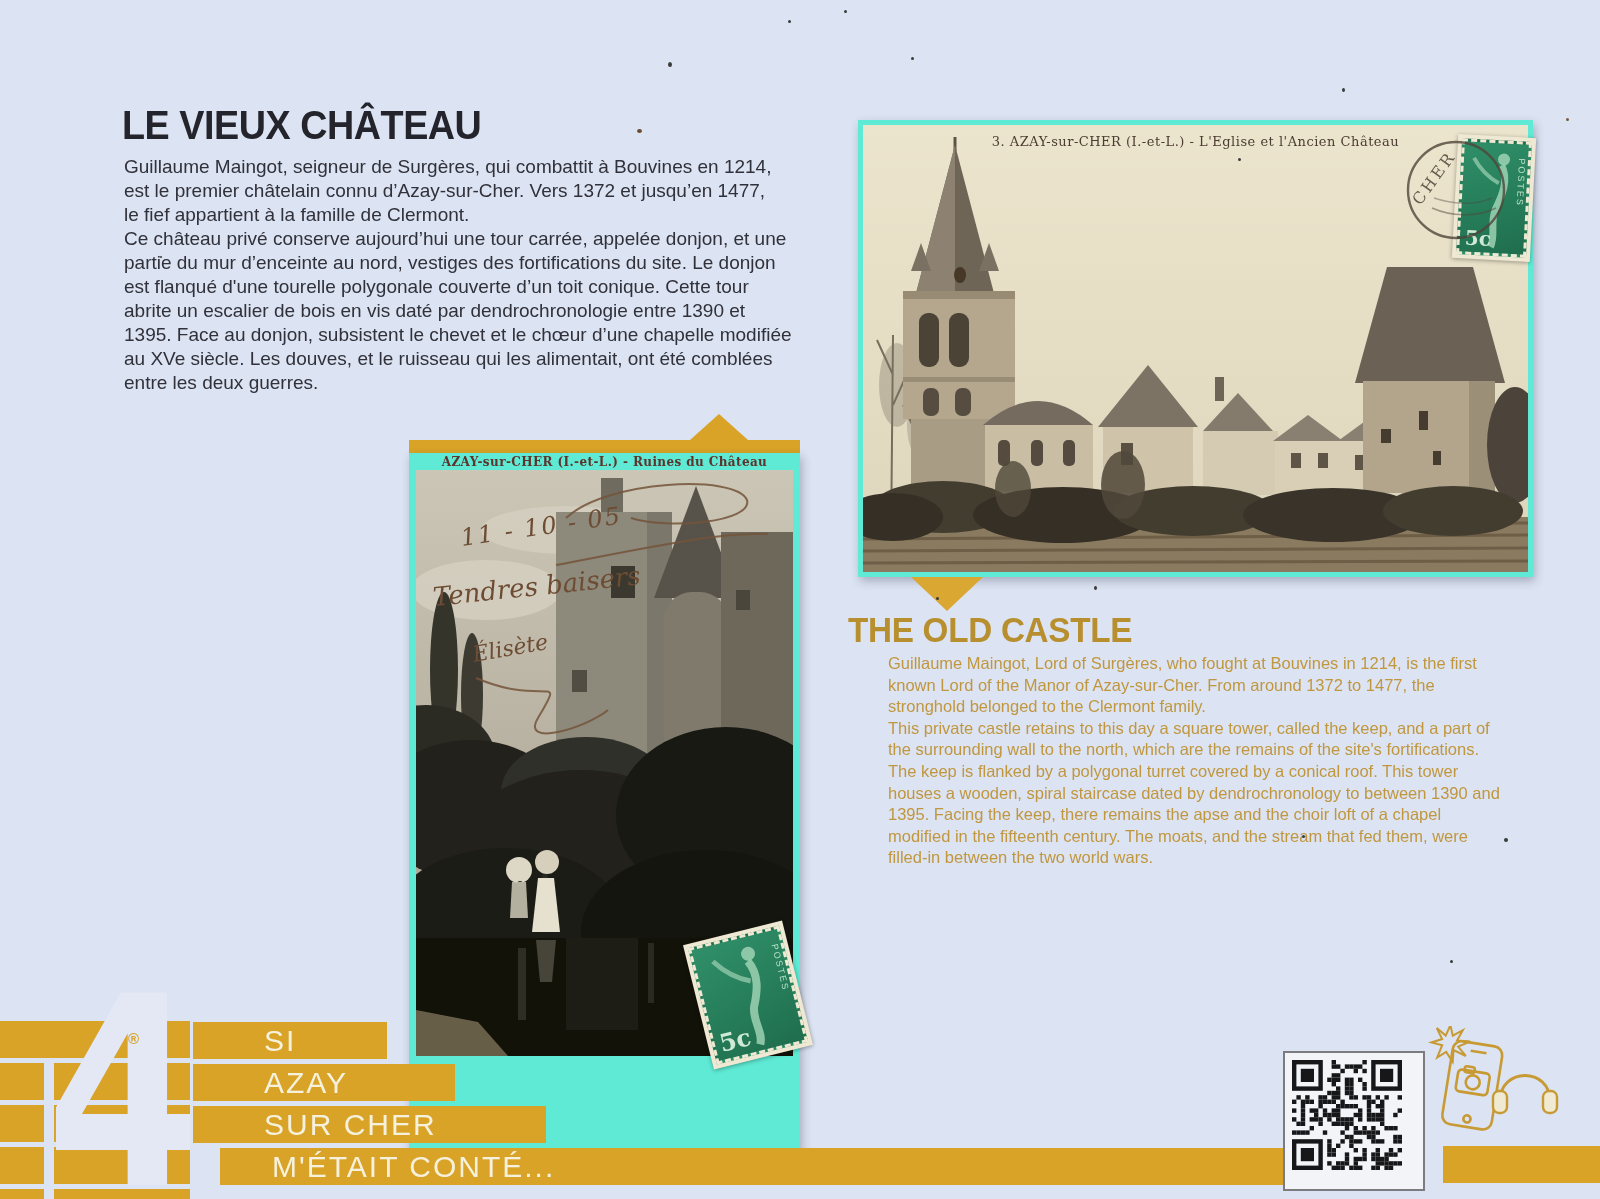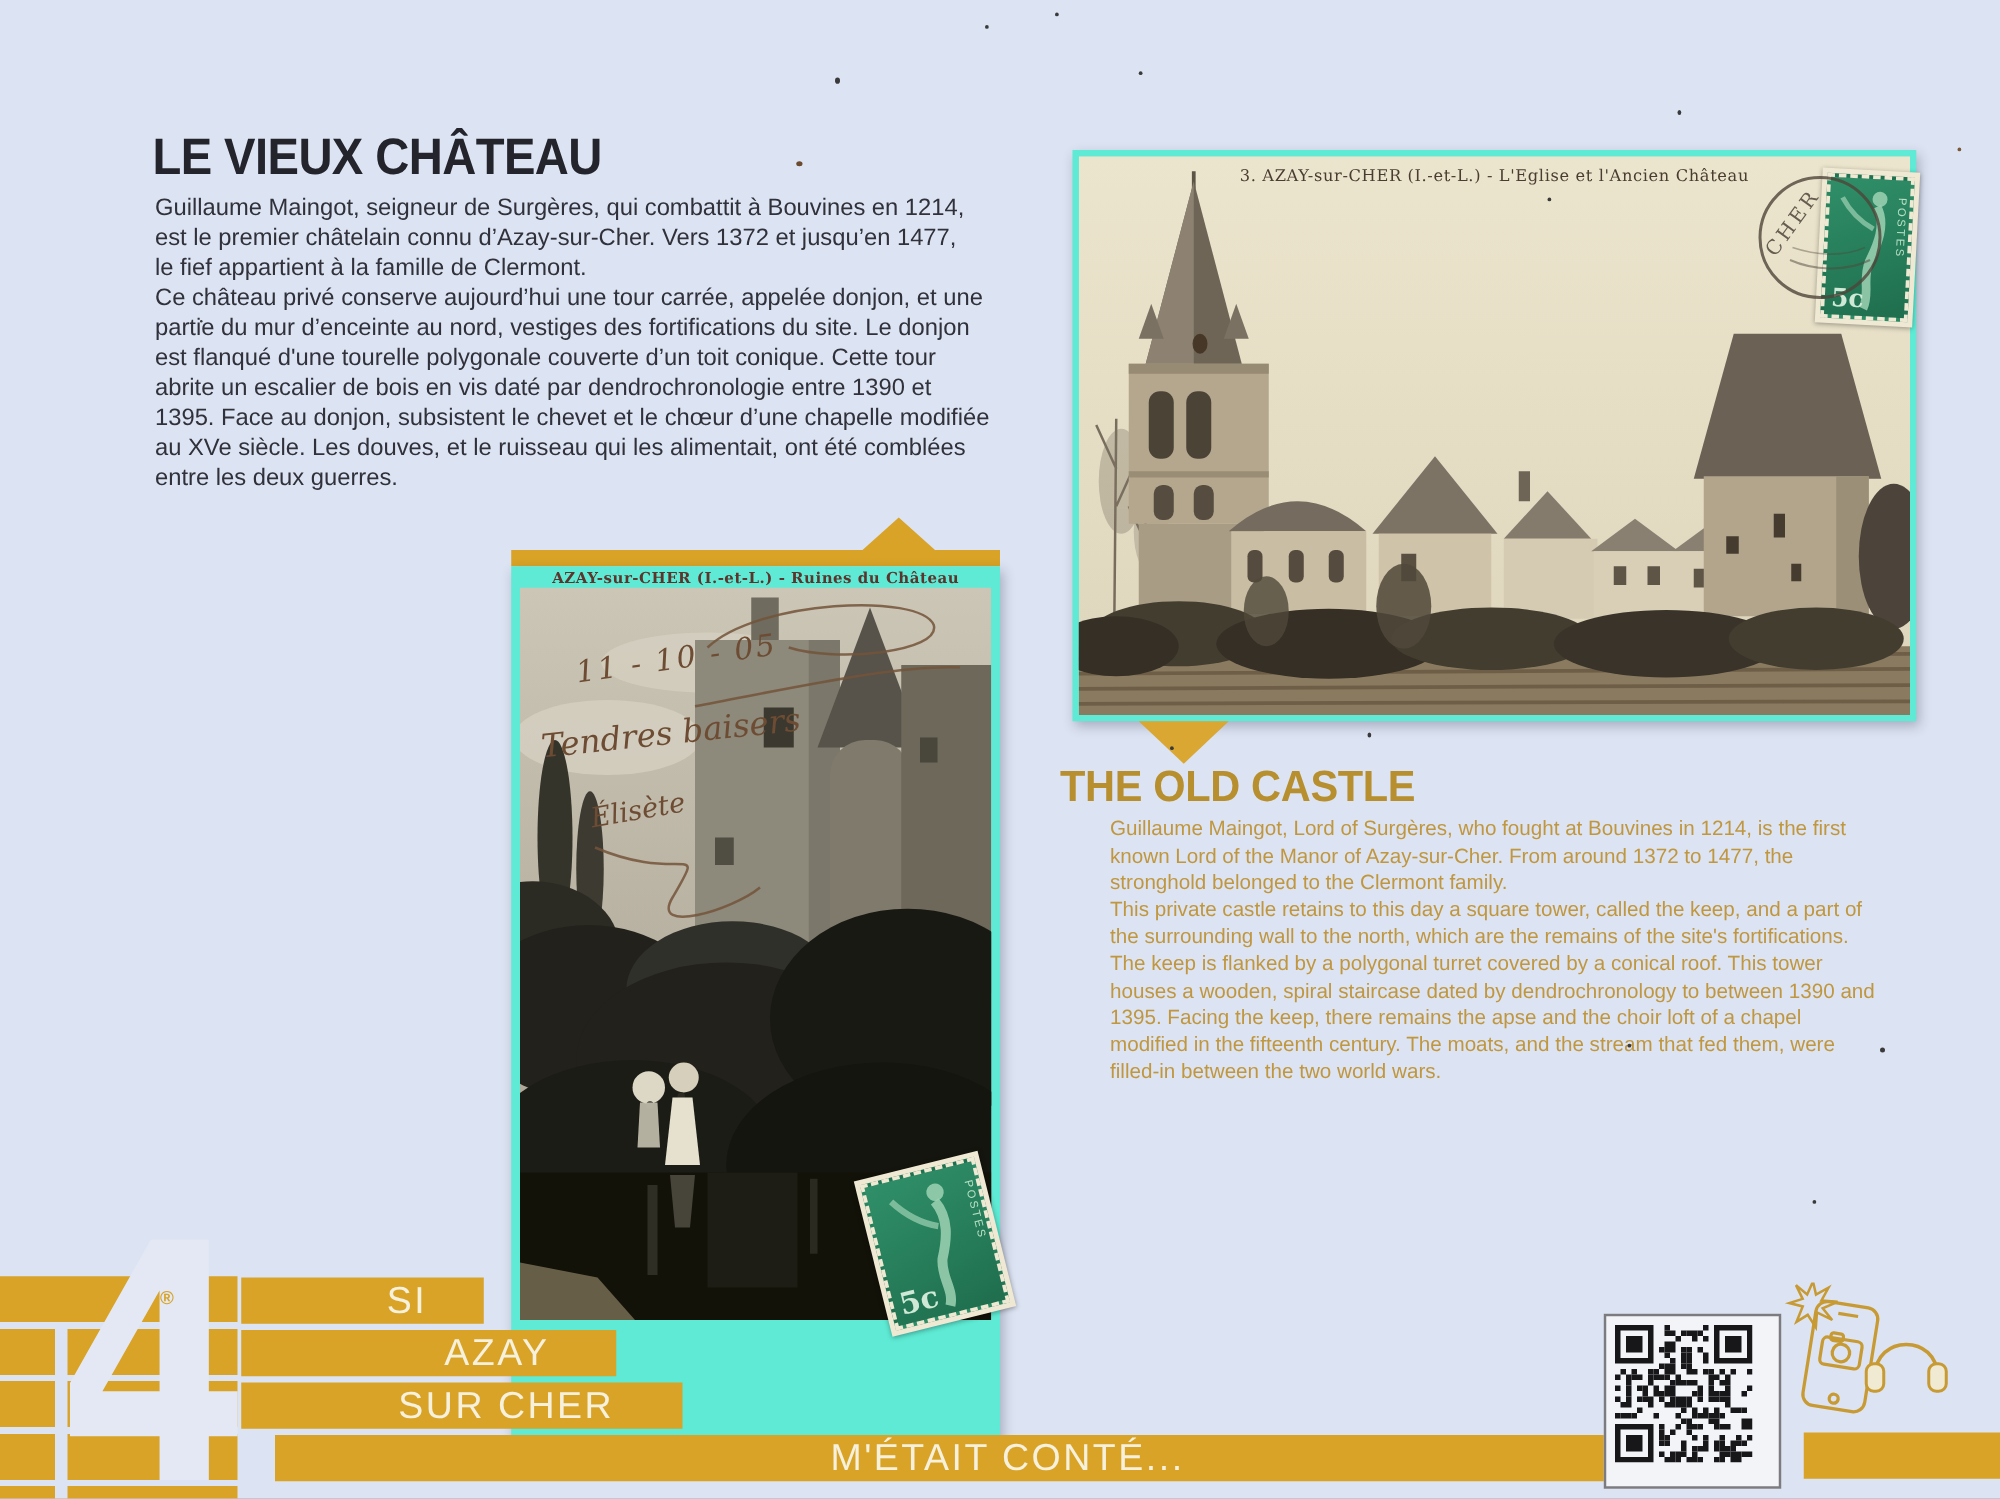--- a/index.html
+++ b/index.html
@@ -34,21 +34,21 @@
               font-size:9px;letter-spacing:2px;color:#b9e0c6;}
   
   .stripes{left:0;top:1021px;width:190px;height:178px;
            background:repeating-linear-gradient(180deg,#d8a326 0 37px,#dce3f2 37px 42px);}
   .slit{left:44px;top:1063px;width:10px;height:136px;background:#dce3f2;}
   .big4{left:46px;top:962px;font-family:"DejaVu Sans",sans-serif;font-weight:bold;
         font-size:264px;line-height:1;color:#e3e8f4;transform:scaleX(.84);
         transform-origin:left top;}
   .reg{left:128px;top:1030px;font-size:15px;font-weight:bold;color:#d8a326;}
   .ribbon{background:#d8a326;height:37px;display:flex;align-items:center;
-          color:#f6f1dc;font-size:30px;letter-spacing:2px;white-space:nowrap;justify-content:center;}
+          color:#f6f1dc;font-size:30px;letter-spacing:2px;white-space:nowrap;}
   
   .speck{border-radius:50%;background:#3a3a3a;}
   .qr-frame{left:1283px;top:1051px;width:124px;height:122px;border:2px solid #7c7c80;
             background:#f2f4f8;padding:7px;}
   svg text{font-family:"DejaVu Serif",serif;}
 </style>
 </head>
 <body>
 
 <div id="panel">
@@ -272,21 +272,21 @@
   </div>
 
   <div class="abs stripes"></div>
   <div class="abs big4">4</div>
   <div class="abs slit"></div>
   <div class="abs reg">®</div>
 
   <div class="abs ribbon" style="left:193px;top:1022px;width:123px;padding-left:71px;box-sizing:content-box;">
       <span>SI</span>
     </div>
-  <div class="abs ribbon" style="left:193px;top:1064px;width:191px;padding-left:109px;box-sizing:content-box;">
+  <div class="abs ribbon" style="left:193px;top:1064px;width:191px;padding-left:71px;box-sizing:content-box;">
       <span>AZAY</span>
     </div>
   <div class="abs ribbon" style="left:193px;top:1106px;width:282px;padding-left:71px;box-sizing:content-box;">
       <span>SUR CHER</span>
     </div>
   <div class="abs ribbon" style="left:220px;top:1148px;width:1068px;padding-left:52px;box-sizing:content-box;">
       <span>M'ÉTAIT CONTÉ...</span>
     </div>
   <div class="abs ribbon" style="left:1443px;top:1146px;width:157px;"></div>
 

